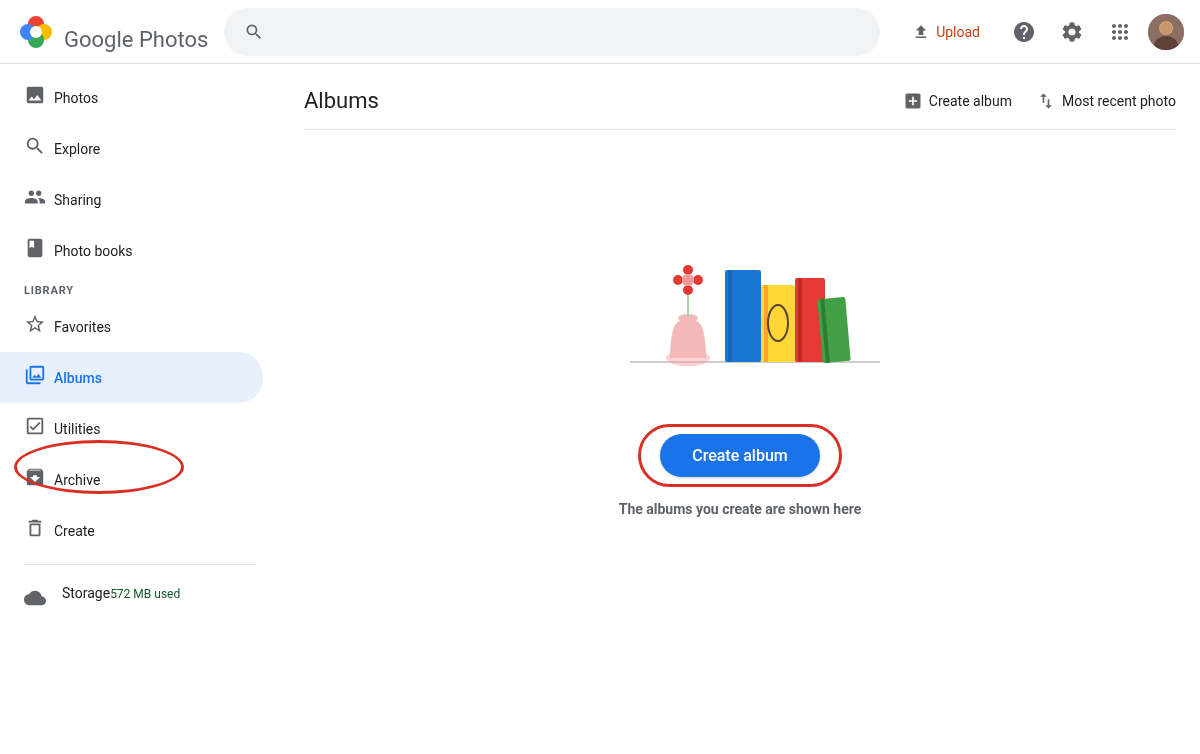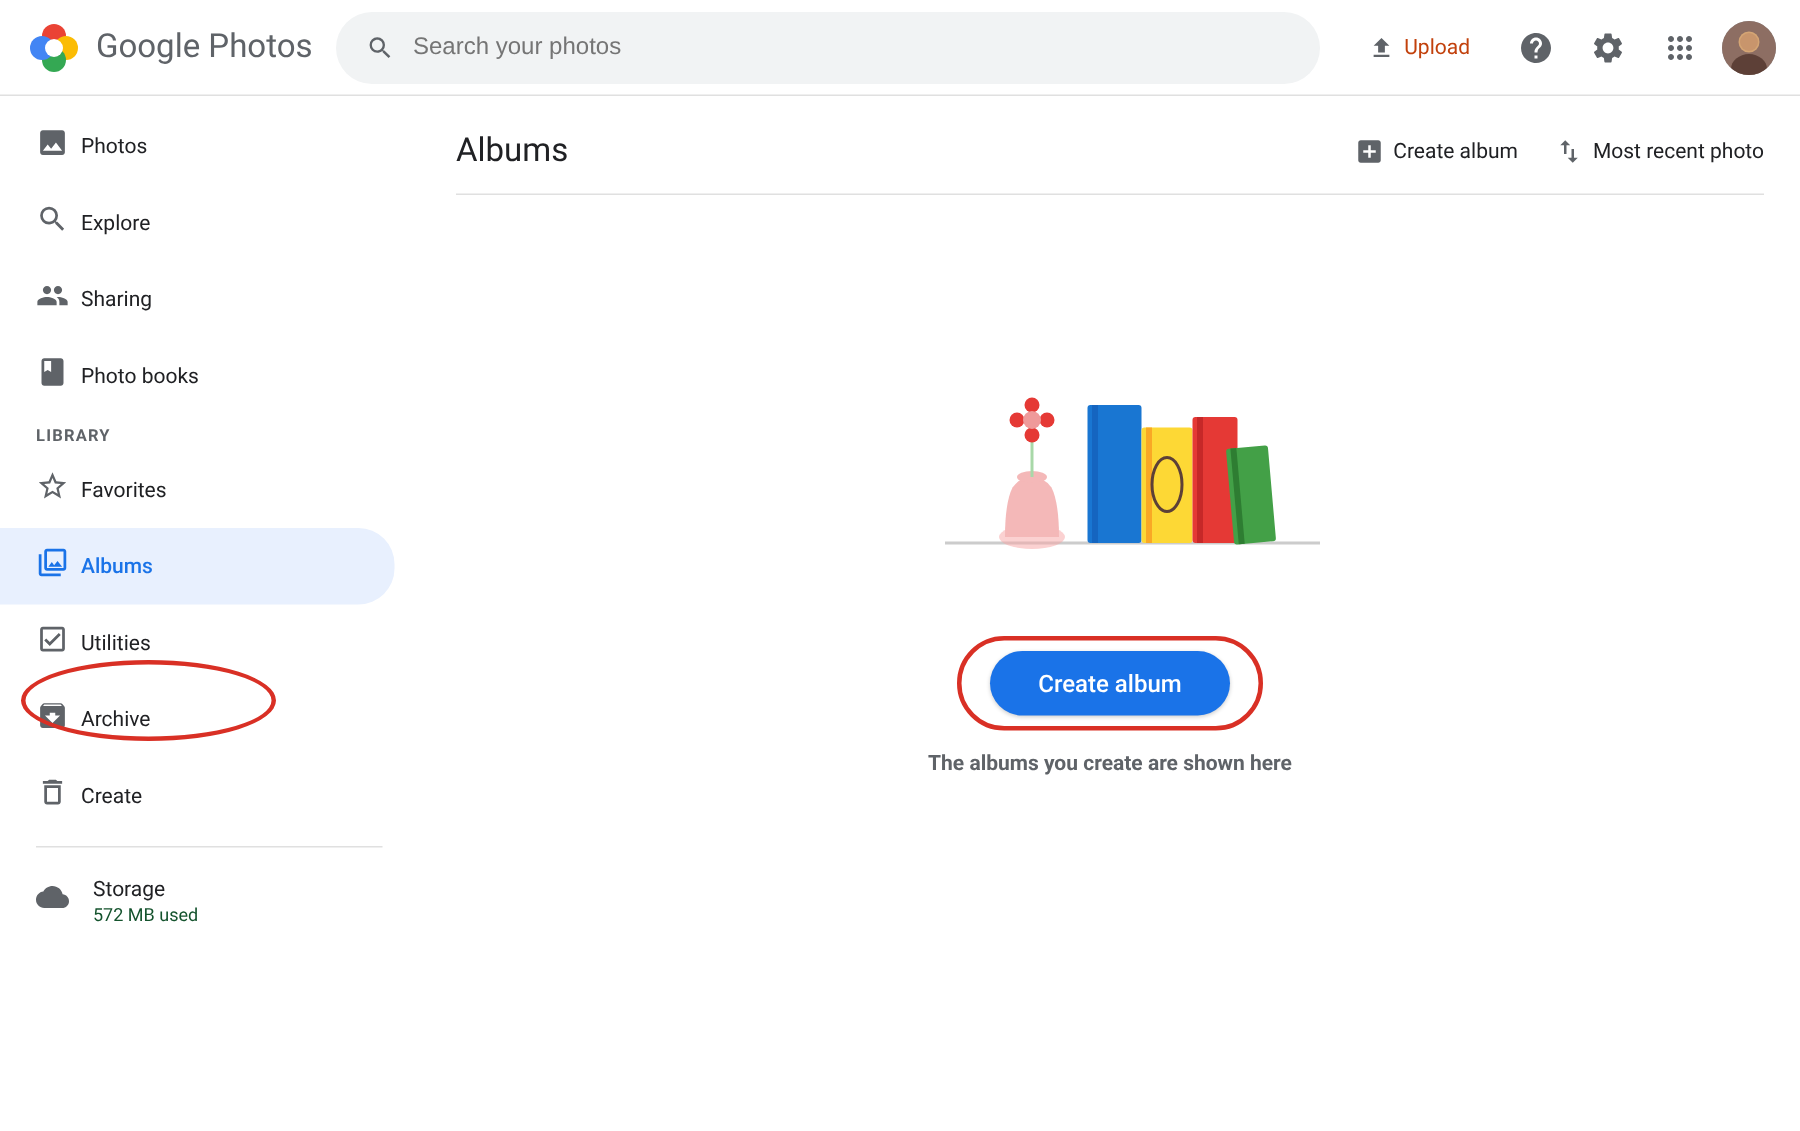--- a/index.html
+++ b/index.html
@@ -9,21 +9,21 @@
     .header {
       display: flex;
       align-items: center;
       padding: 8px 16px;
       height: 64px;
       border-bottom: 1px solid #e0e0e0;
       gap: 16px;
     }
     .logo {
       display: flex;
-      align-items: center;
+      align-items: flex-end;
       gap: 8px;
       text-decoration: none;
       flex-shrink: 0;
     }
     .logo-icon {
       width: 40px;
       height: 40px;
     }
     .logo-text {
       font-size: 22px;
@@ -140,21 +140,21 @@
       margin: 8px 24px;
     }
     .storage-item {
       display: flex;
       align-items: flex-start;
       gap: 16px;
       padding: 12px 24px;
       cursor: pointer;
     }
     .storage-icon { font-size: 20px; color: #5f6368; margin-top: 2px; }
-    .storage-text { display: flex; flex-direction: column; justify-content: space-between; }
+    .storage-text { display: flex; flex-direction: row; justify-content: space-between; }
     .storage-label { font-size: 14px; color: #202124; }
     .storage-used { font-size: 12px; color: #14532d; margin-top: 2px; }
 
     
     .main-content {
       flex: 1;
       padding: 0 24px;
       overflow-y: auto;
     }
     .page-header {
@@ -240,21 +240,20 @@
       <circle cx="12" cy="20" r="8" fill="#4285f4"></circle>
       <circle cx="20" cy="20" r="6" fill="#fff"></circle>
     </svg>
     <span class="logo-text">Google Photos</span>
   </a>
 
   <div class="search-bar">
     <svg width="20" height="20" viewBox="0 0 24 24">
       <path fill="#5f6368" d="M15.5 14h-.79l-.28-.27A6.471 6.471 0 0 0 16 9.5 6.5 6.5 0 1 0 9.5 16c1.61 0 3.09-.59 4.23-1.57l.27.28v.79l5 4.99L20.49 19l-4.99-5zm-6 0C7.01 14 5 11.99 5 9.5S7.01 5 9.5 5 14 7.01 14 9.5 11.99 14 9.5 14z"></path>
     </svg>
-    <input type="text" placeholder="Search your photos" style="">
   </div>
 
   <div class="header-actions">
     <button class="header-btn">
       <svg width="18" height="18" viewBox="0 0 24 24">
         <path fill="#5f6368" d="M9 16h6v-6h4l-7-7-7 7h4zm-4 2h14v2H5z"></path>
       </svg>
       <span>Upload</span>
     </button>
     <button class="icon-btn">

